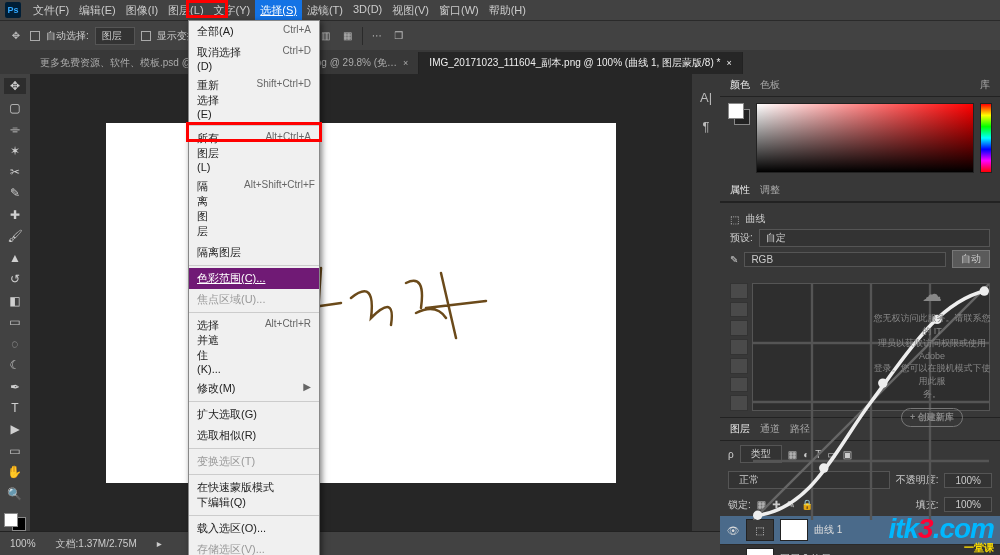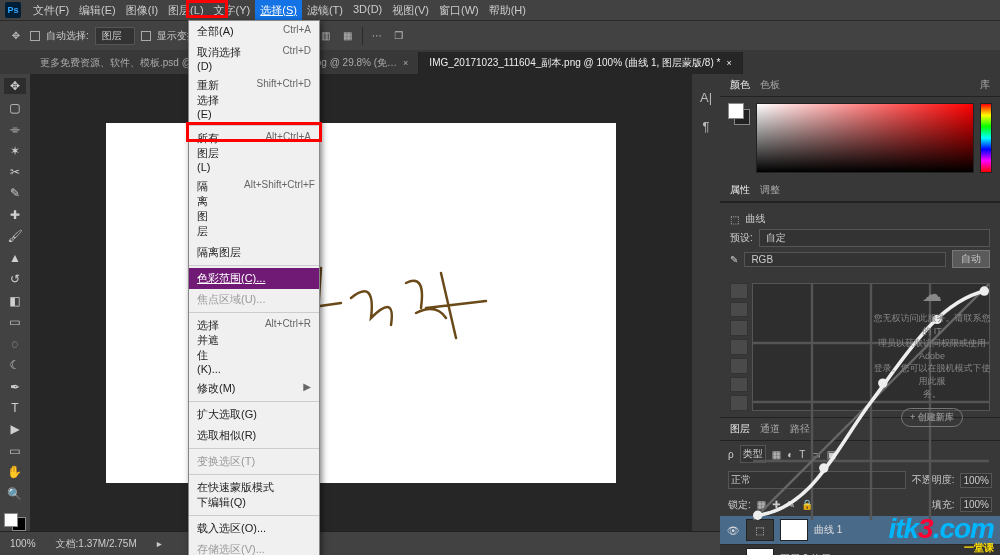--- a/index.html
+++ b/index.html
@@ -43,21 +43,21 @@
   .propspanel .row { display: flex; align-items: center; gap: 6px; font-size: 10px; margin: 3px 0; color: #ccc; }
   .propspanel .row .dd { background: #333; border: 1px solid #555; padding: 1px 6px; flex: 1; }
   .propspanel .row .btn { background: #5a5a5a; border: 1px solid #777; padding: 1px 8px; }
   .curves { height: 140px; padding: 6px 10px; display: flex; gap: 4px; }
   .curves .sidebtns { width: 18px; display: flex; flex-direction: column; gap: 3px; }
   .curves .sidebtns div { width: 18px; height: 16px; background: #4a4a4a; border: 1px solid #333; }
   .curves .graph { flex: 1; background: #2e2e2e; border: 1px solid #555; position: relative; }
   .curves .graph svg { position: absolute; inset: 0; }
   .layerspanel { flex: 1; border-top: 1px solid #222; display: flex; flex-direction: column; }
   .layerspanel .ctl { padding: 4px 8px; display: flex; gap: 6px; align-items: center; font-size: 10px; }
-  .layerspanel .ctl .dd { background: #333; border: 1px solid #555; padding: 1px 2px; }
+  .layerspanel .ctl .dd { background: #333; border: 1px solid #555; padding: 1px 10px; }
   .layerspanel .list { flex: 1; background: #333; overflow: auto; }
   .layerspanel .lyr { display: flex; align-items: center; gap: 6px; padding: 3px 6px; border-bottom: 1px solid #2a2a2a; font-size: 10px; color: #ddd; }
   .layerspanel .lyr.sel { background: #4a6a8a; }
   .layerspanel .lyr .eye { width: 14px; text-align: center; }
   .layerspanel .lyr .thumb { width: 28px; height: 22px; background: #fff; border: 1px solid #222; }
   .layerspanel .lyr .thumb.adj { background: #3a3a3a; display: flex; align-items: center; justify-content: center; }
   .libhint { position: absolute; right: 8px; top: 280px; width: 120px; font-size: 9px; color: #888; text-align: center; line-height: 1.4; }
   .libhint .icon { font-size: 20px; display: block; margin-bottom: 4px; }
   .libhint .newbtn { margin-top: 8px; border: 1px solid #777; border-radius: 10px; padding: 2px 8px; display: inline-block; font-weight: bold; }
   .statusbar { height: 24px; background: #424242; display: flex; align-items: center; padding: 0 10px; font-size: 10px; color: #ccc; gap: 20px; border-top: 1px solid #222; }

